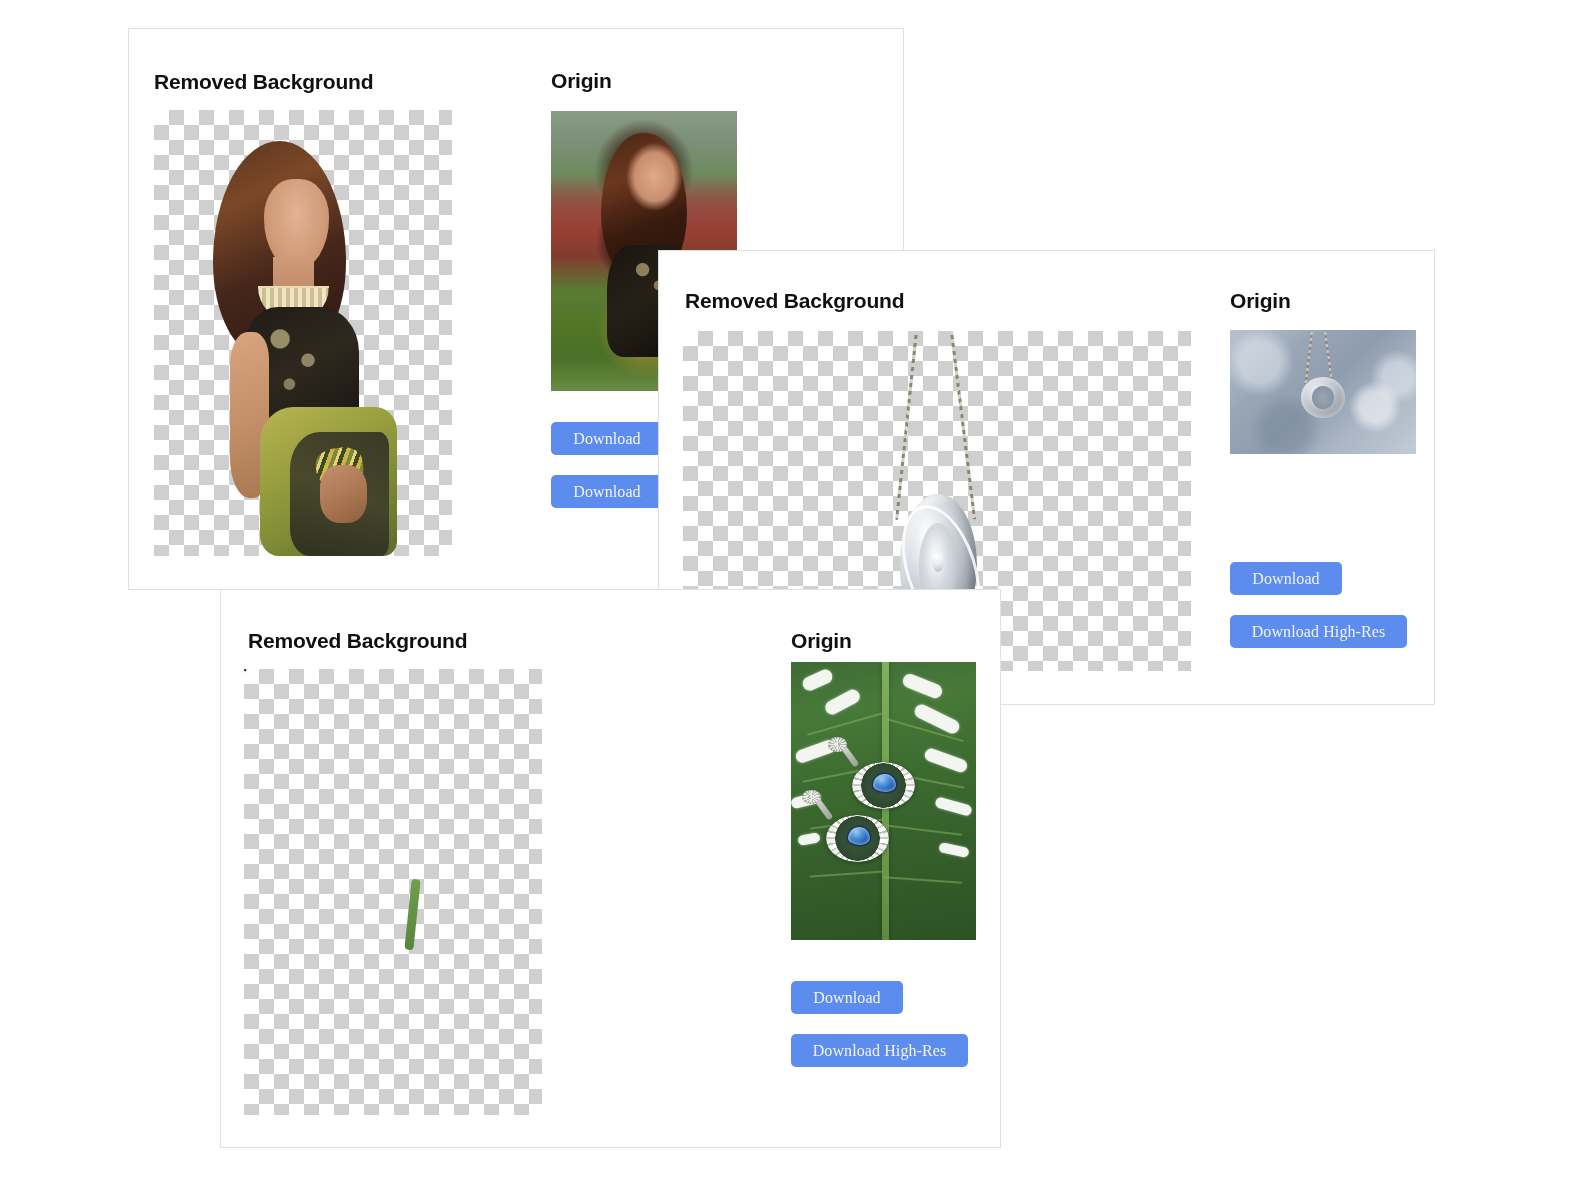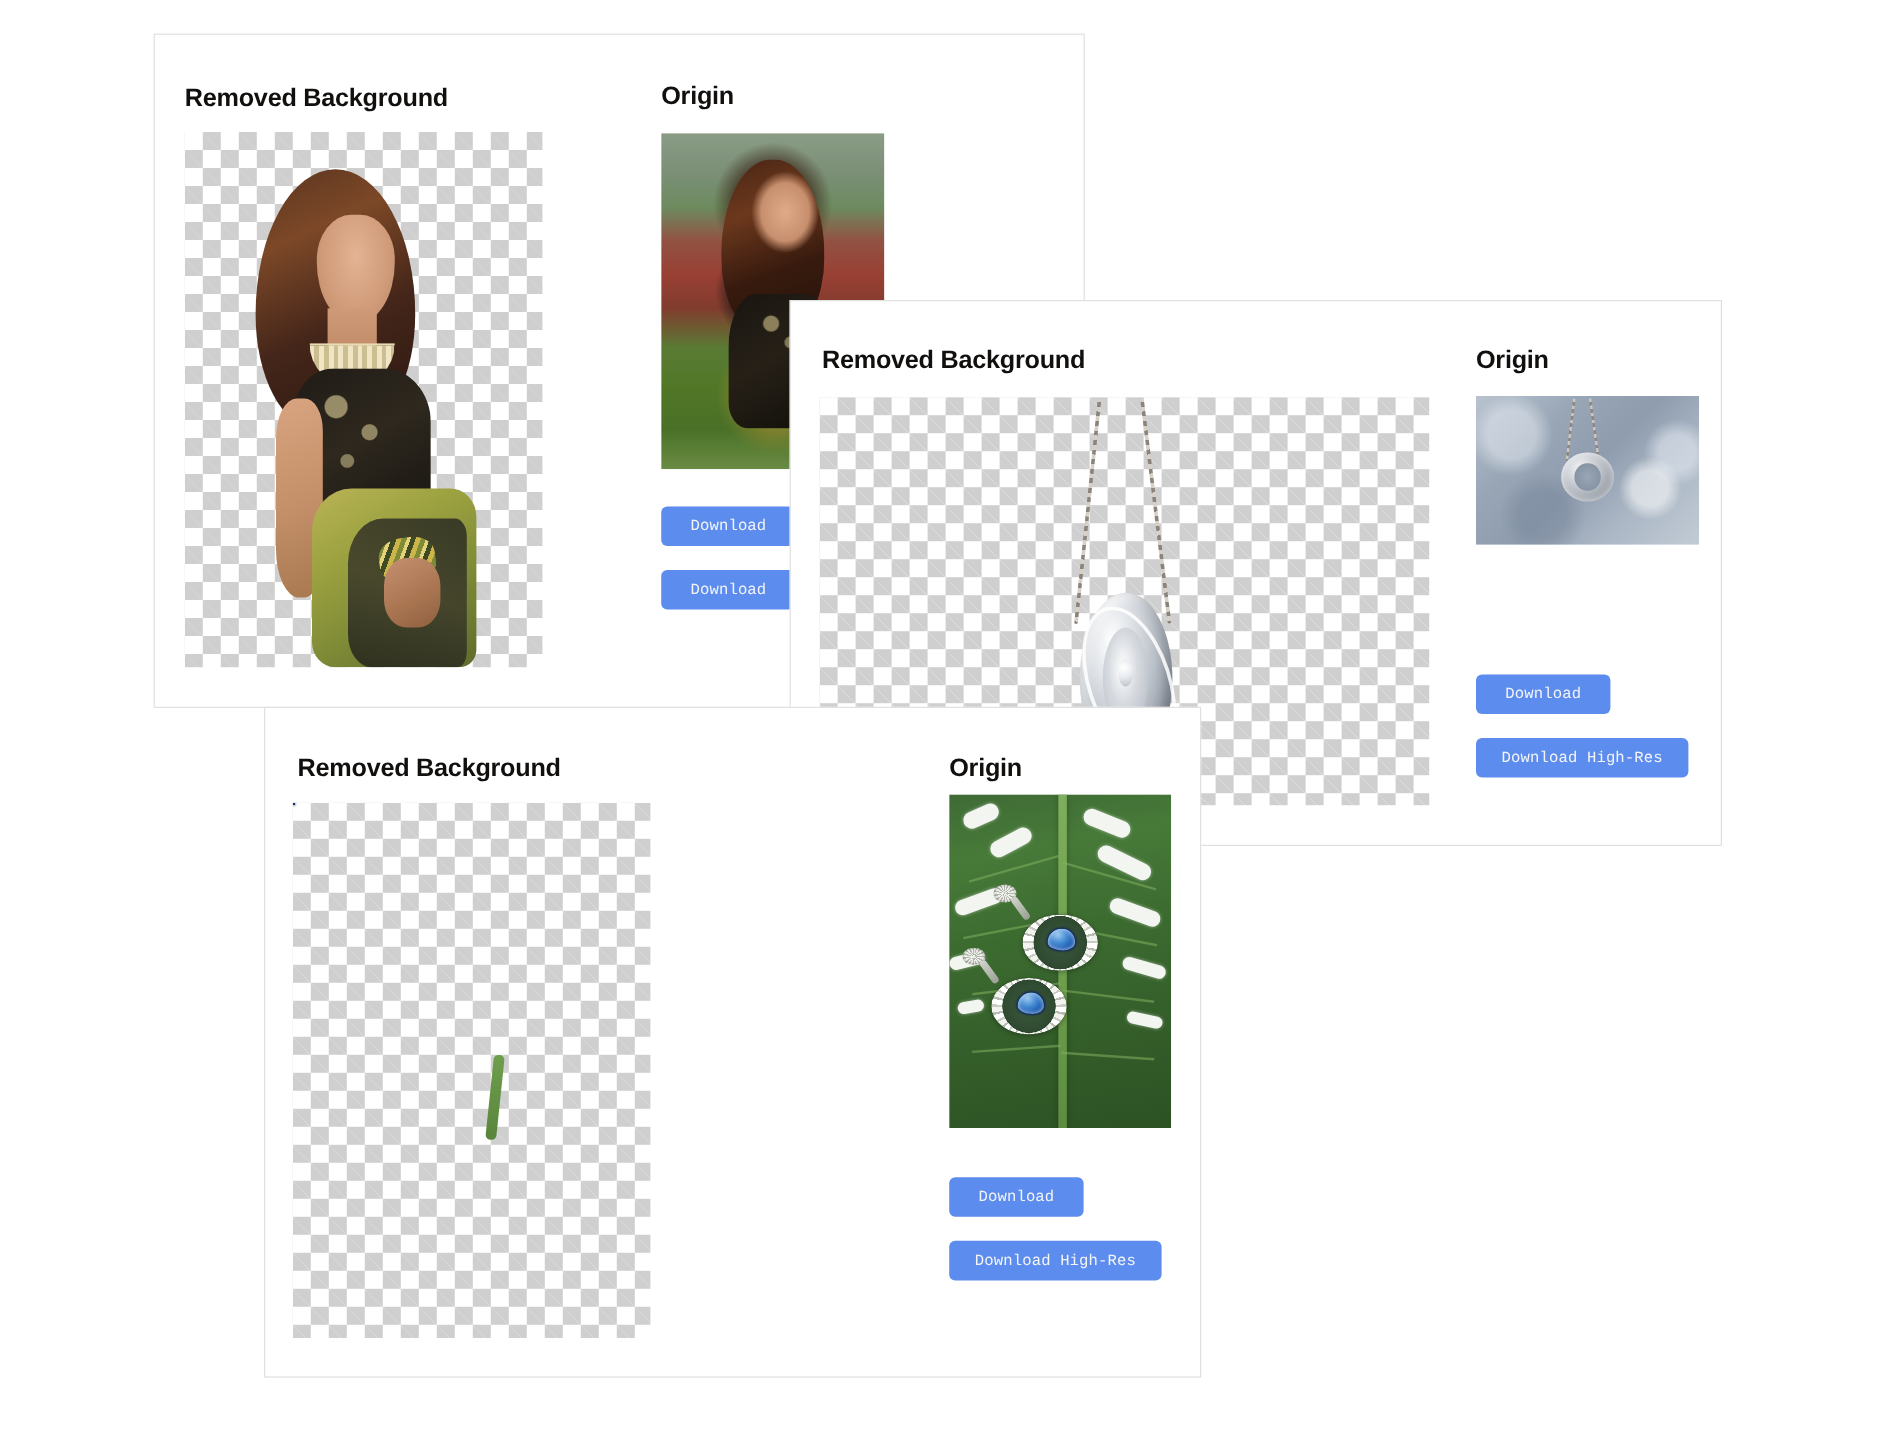--- a/index.html
+++ b/index.html
@@ -55,22 +55,22 @@
     overflow: hidden;
   }
 
   
   .btn {
     position: absolute;
     box-sizing: border-box;
     border: none;
     border-radius: 5px;
     color: #f3f4f6;
-    font-family: Liberation Mono, monospace;
-    font-size: 13px;
+    font-family: Liberation Serif, serif;
+    font-size: 16px;
     font-weight: 400;
     letter-spacing: 0.1px;
     display: flex;
     align-items: center;
     justify-content: center;
     cursor: pointer;
     white-space: nowrap;
     padding: 0 16px;
   }
 

